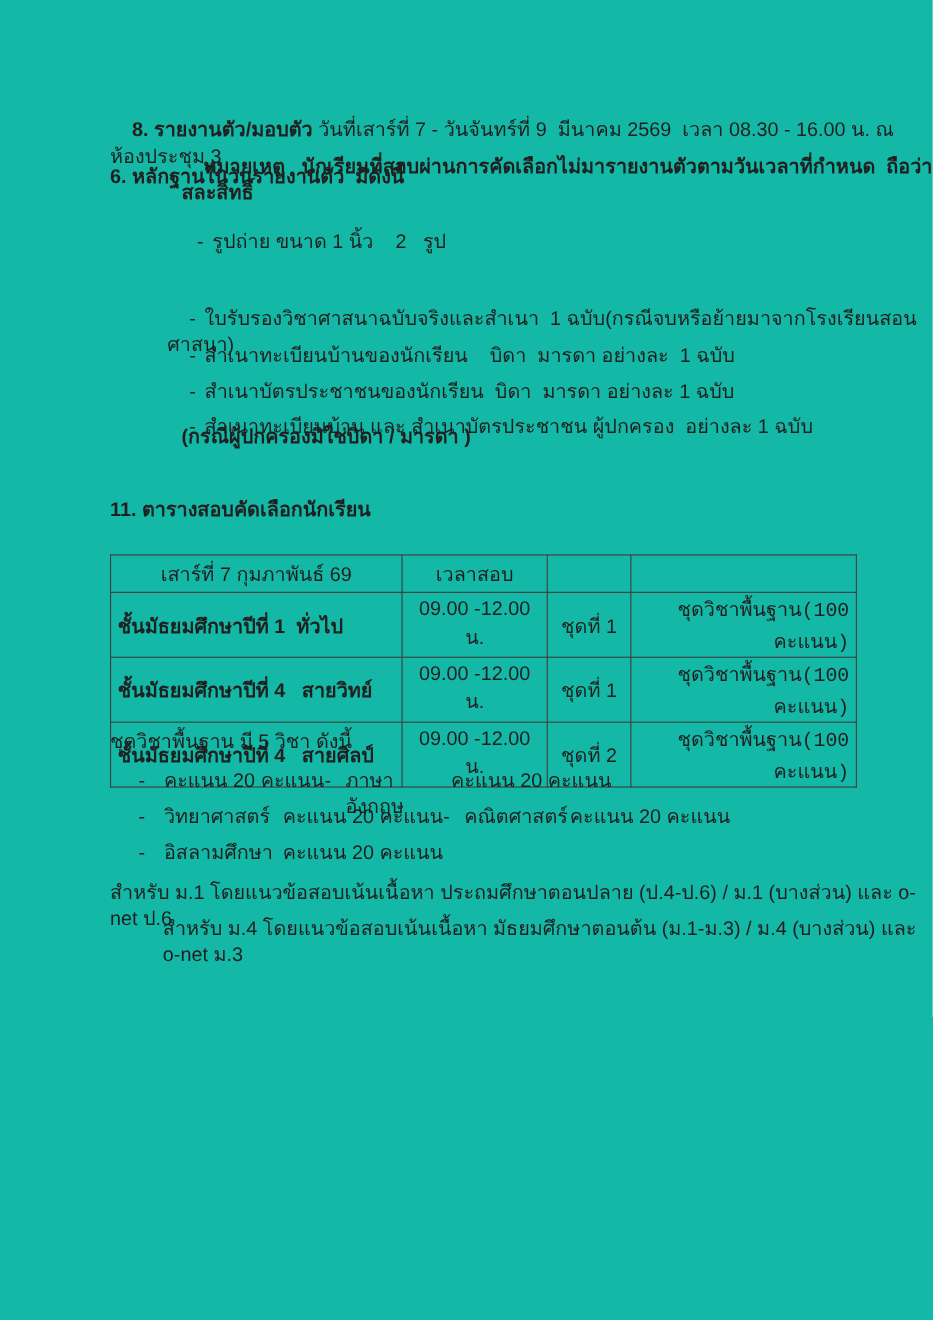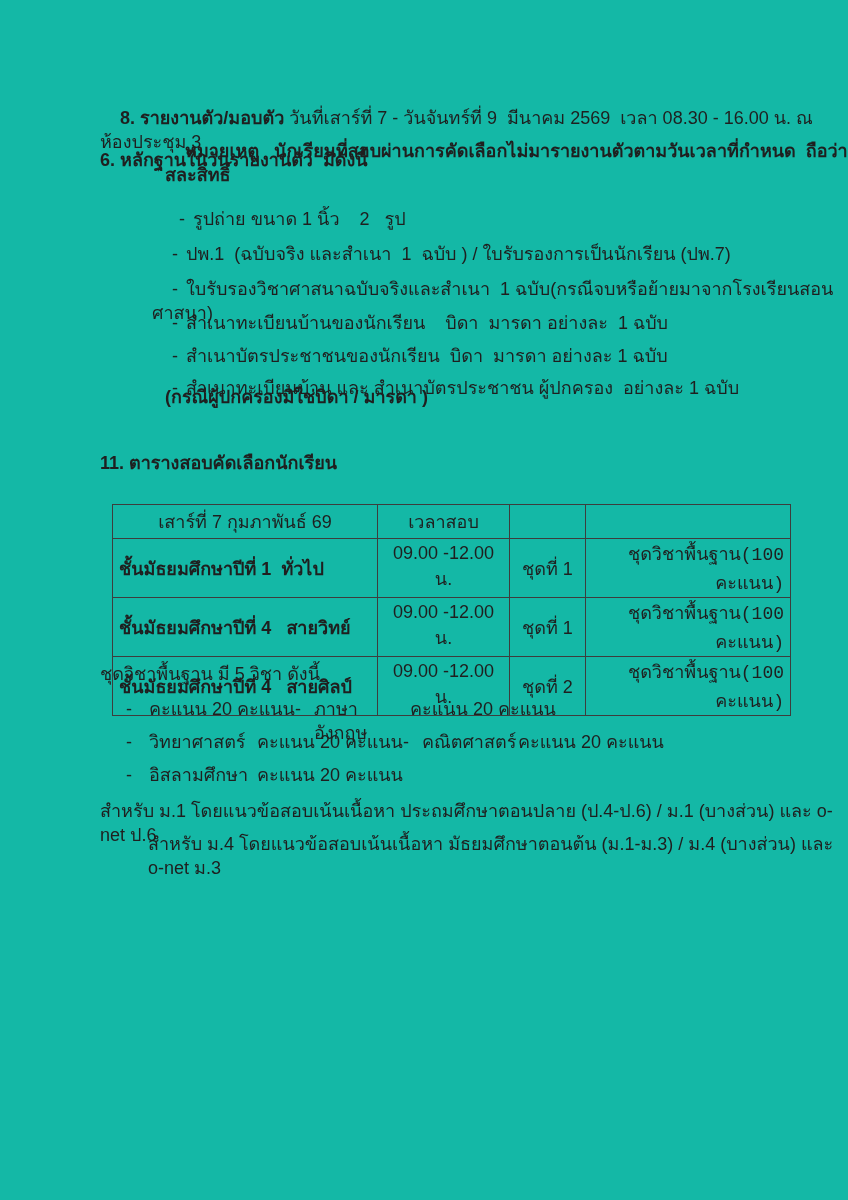--- a/index.html
+++ b/index.html
@@ -21,21 +21,20 @@
   .u{}
   
   table.exam{
     position:absolute;
     left:100px;top:504px;
     width:678px;
     border-collapse:collapse;
     table-layout:fixed;
     font-size:18px;
     color:#1f1f1f;
-    margin-left:12px;
   }
   table.exam th,table.exam td{
     border:1px solid #3d3d3d;
     padding:0 6px;
     white-space:pre-wrap;
     overflow:hidden;
   }
   table.exam th{height:33px;font-weight:normal;text-align:center;}
   table.exam td{height:30px;}
   td.c-class{font-weight:bold;text-align:left;padding-left:8px;}
@@ -68,23 +67,20 @@
   </div>
 
   <div class="line b" style="left:165px;top:115px;">
     <span>หมายเหตุ   นักเรียนที่สอบผ่านการคัดเลือกไม่มารายงานตัวตามวันเวลาที่กำหนด  ถือว่า </span><span class="u">สละสิทธิ์</span>
   </div>
 
   <div class="line b" style="left:100px;top:148px;">6. หลักฐานในวันรายงานตัว  มีดังนี้</div>
 
   <div class="line" style="left:159px;top:183px;">
     <span class="ev-dash">-</span><span>รูปถ่าย ขนาด 1 นิ้ว    2   รูป</span>
-  </div>
-  <div class="line" style="left:152px;top:218px;">
-    <span class="ev-dash">-</span><span>ปพ.1  (ฉบับจริง และสำเนา  1  ฉบับ ) / ใบรับรองการเป็นนักเรียน (ปพ.7)</span>
   </div>
   <div class="line" style="left:152px;top:253px;">
     <span class="ev-dash">-</span><span>ใบรับรองวิชาศาสนาฉบับจริงและสำเนา  1 ฉบับ(กรณีจบหรือย้ายมาจากโรงเรียนสอนศาสนา)</span>
   </div>
   <div class="line" style="left:152px;top:287px;">
     <span class="ev-dash">-</span><span>สำเนาทะเบียนบ้านของนักเรียน    บิดา  มารดา อย่างละ  1 ฉบับ</span>
   </div>
   <div class="line" style="left:152px;top:320px;">
     <span class="ev-dash">-</span><span>สำเนาบัตรประชาชนของนักเรียน  บิดา  มารดา อย่างละ 1 ฉบับ</span>
   </div>

